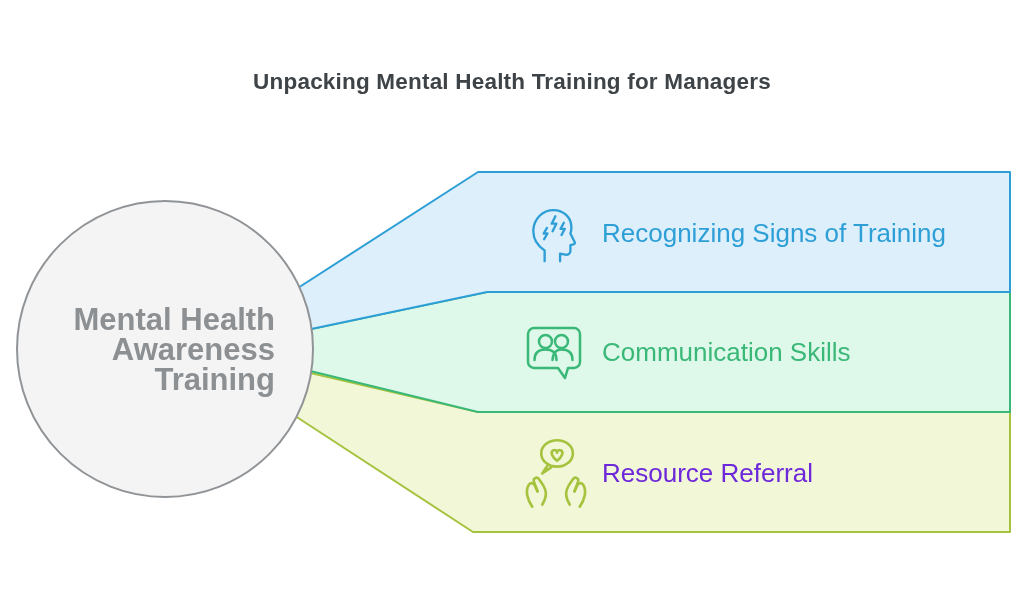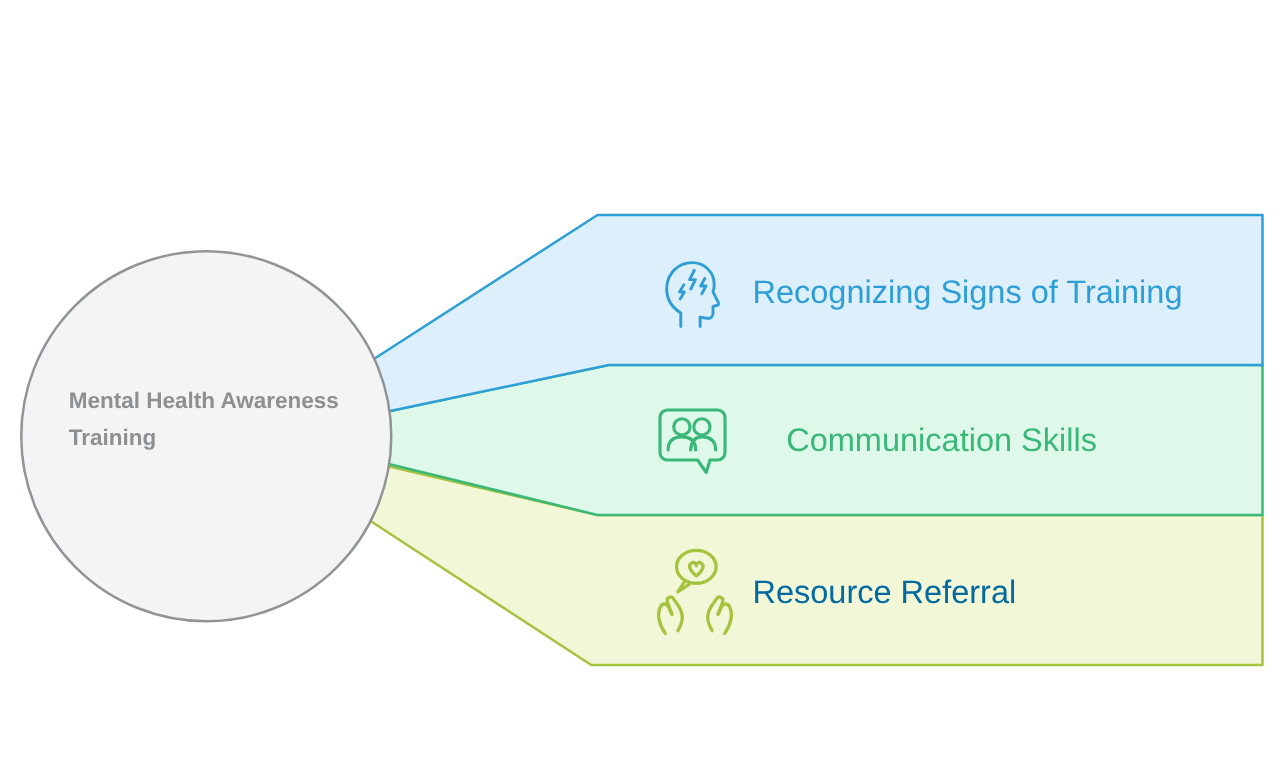--- a/index.html
+++ b/index.html
@@ -26,48 +26,49 @@
     position: absolute;
     top: 0; left: 0;
     width: 1024px;
     height: 614px;
   }
   .center-label {
     position: absolute;
     left: 55px;
     top: 305px;
     width: 220px;
-    text-align: left;
-    font-size: 18px;
+    text-align: right;
+    font-size: 31px;
     font-weight: bold;
     line-height: 30px;
     color: #8d9093;
   }
   .banner-label {
     position: absolute;
     left: 602px;
     height: 36px;
     display: flex;
     align-items: center;
     font-size: 26px;
     white-space: nowrap;
   }
   .label-blue   { top: 215px; color: #2e9fd6; }
-  .label-green  { top: 334px; color: #3ab878; margin-left: 27px; }
-  .label-olive  { top: 455px; color: #0369a1; }
+  .label-green  { top: 334px; color: #3ab878; }
+  .label-olive  { top: 455px; color: #6d28d9; }
   .icon { position: absolute; }
   .icon-distress      { left: 524px; top: 202px; width: 60px; height: 64px; }
   .icon-communication { left: 522px; top: 320px; width: 64px; height: 64px; }
   .icon-referral      { left: 518px; top: 436px; width: 76px; height: 76px; }
 </style>
 </head>
 <body>
 
 <div class="stage">
 
+  <div class="title">Unpacking Mental Health Training for Managers</div>
 
   <svg id="diagram-shapes" viewBox="0 0 1024 614" xmlns="http://www.w3.org/2000/svg">
 
     <polygon points="302,371 478,412 1010,412 1010,532 473,532 289,412" stroke-width="2" stroke-linejoin="round" fill="#f2f7d8" stroke="#a6c33f"></polygon>
     <polygon points="297,332 487,292 1010,292 1010,412 478,412 302,369" stroke-width="2" stroke-linejoin="round" fill="#def8ea" stroke="#3ab878"></polygon>
     <polygon points="287,295 478,172 1010,172 1010,292 487,292 297,332" stroke-width="2" stroke-linejoin="round" fill="#ddeffb" stroke="#2e9fd6"></polygon>
     <circle cx="165" cy="349" r="148" stroke-width="2" fill="#f4f4f5" stroke="#919497"></circle>
   </svg>
 
   <div class="center-label">Mental Health Awareness Training</div>

